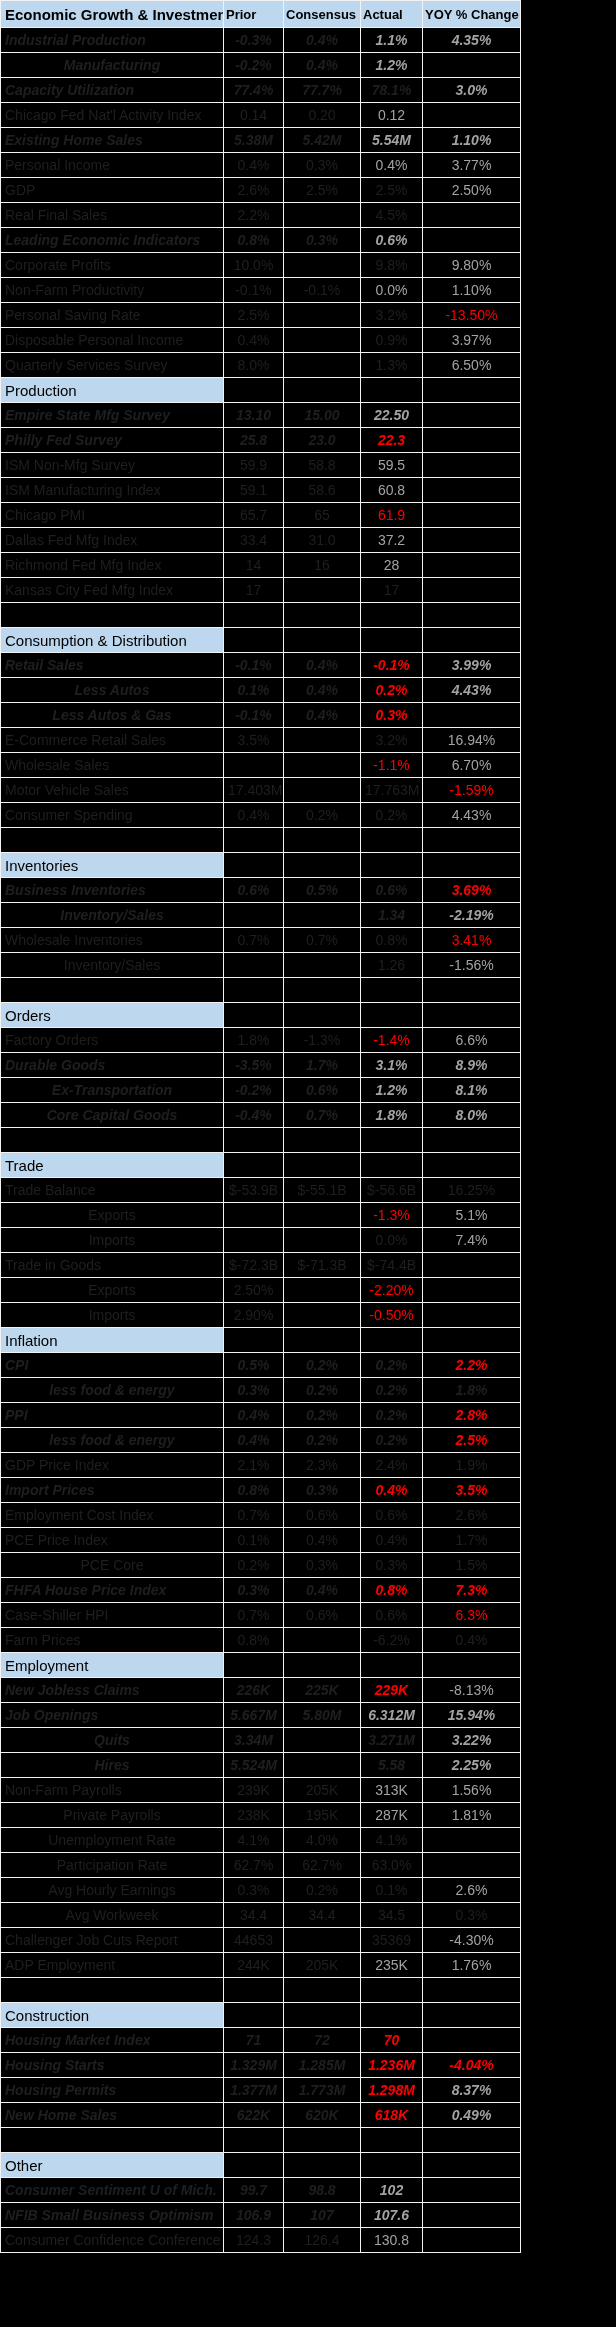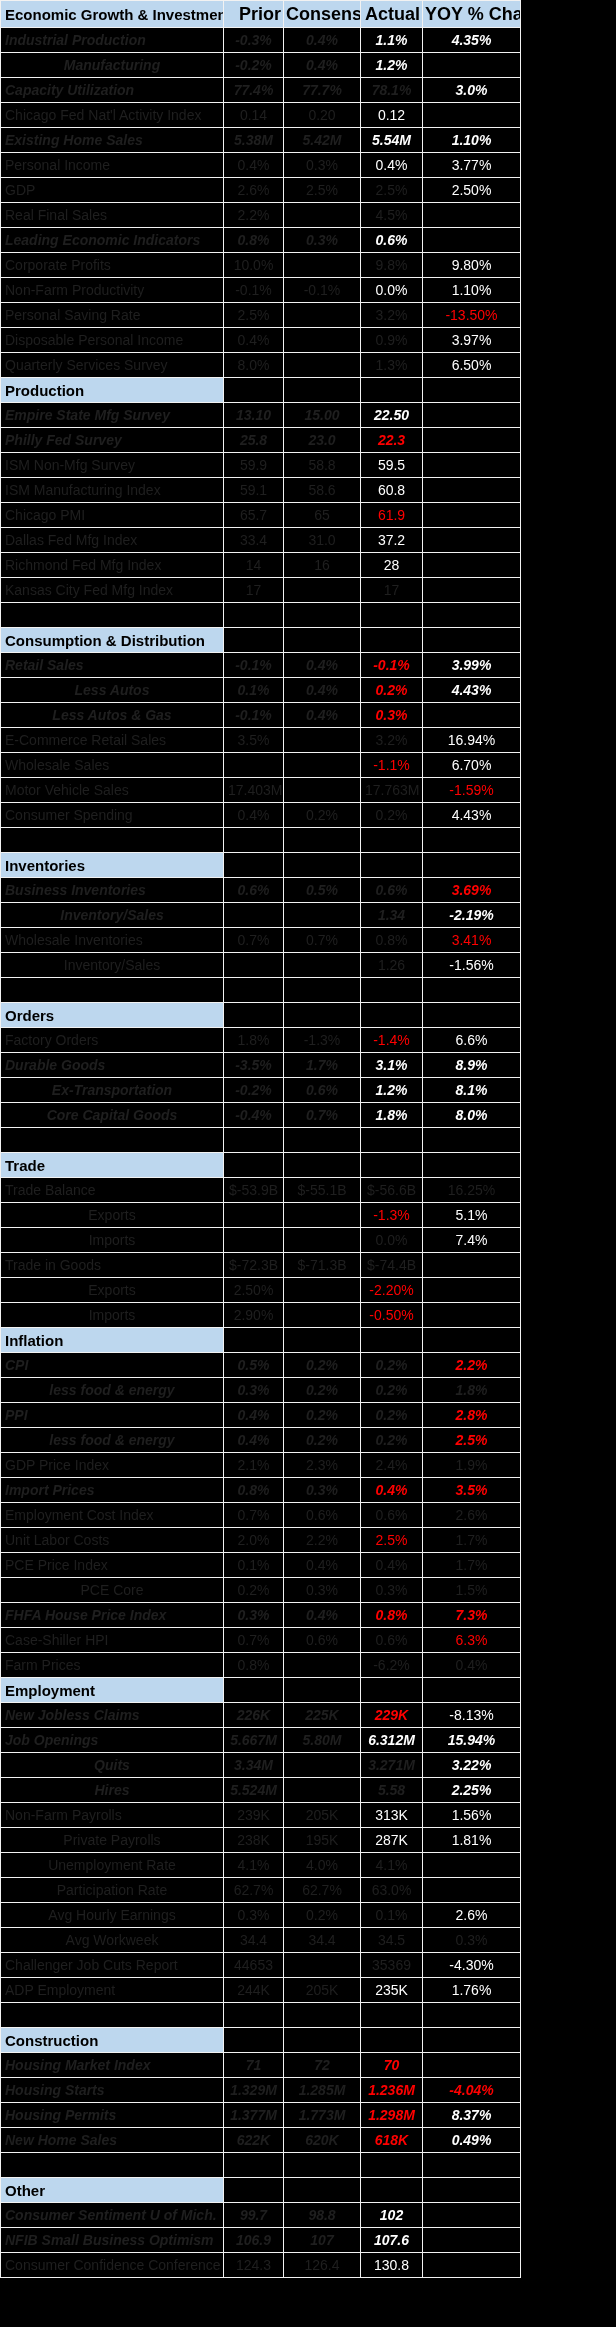--- a/index.html
+++ b/index.html
@@ -34,46 +34,46 @@
     white-space: nowrap;
     overflow: hidden;
     vertical-align: middle;
     box-sizing: border-box;
   }
   thead tr { height: 27px; }
   thead th {
     background: #BDD7EE;
     color: #000000;
     font-weight: 700;
-    font-size: 18px;
-    text-align: right;
+    font-size: 13px;
+    text-align: left;
     padding: 0 2px;
   }
   thead th.h-label {
     text-align: left;
     font-size: 15px;
     padding-left: 4px;
   }
   td.section-label {
     background: #BDD7EE;
     color: #000000;
-    font-weight: 700;
+    font-weight: 400;
     font-size: 15px;
     text-align: left;
   }
   td.blank { background: #000000; }
   td.label {
     color: #1f1f1f;
     text-align: left;
   }
   td.label.right { text-align: center; }
   td.val { text-align: center; }
   .em { font-style: italic; font-weight: 700; }
   .c-dark  { color: #1f1f1f; }
-  .c-green { color: #ffffff; margin-left: 37px; }
+  .c-green { color: #a3a3a3; margin-left: 37px; }
   .c-red   { color: #FF0000; }
 </style>
 </head>
 <body>
 
 <div id="canvas">
   <table class="econ">
     <colgroup>
       <col class="c-label">
         <col class="c-prior">
@@ -505,27 +505,20 @@
           <td class="val c-red em">3.5%</td>
         </tr>
         <tr>
           <td class="label">Employment Cost Index</td>
           <td class="val c-dark">0.7%</td>
           <td class="val c-dark">0.6%</td>
           <td class="val c-dark">0.6%</td>
           <td class="val c-dark">2.6%</td>
         </tr>
         <tr>
-          <td class="label">Unit Labor Costs</td>
-          <td class="val c-dark">2.0%</td>
-          <td class="val c-dark">2.2%</td>
-          <td class="val c-red">2.5%</td>
-          <td class="val c-dark">1.7%</td>
-        </tr>
-        <tr>
           <td class="label">PCE Price Index</td>
           <td class="val c-dark">0.1%</td>
           <td class="val c-dark">0.4%</td>
           <td class="val c-dark">0.4%</td>
           <td class="val c-dark">1.7%</td>
         </tr>
         <tr>
           <td class="label right">PCE Core</td>
           <td class="val c-dark">0.2%</td>
           <td class="val c-dark">0.3%</td>

